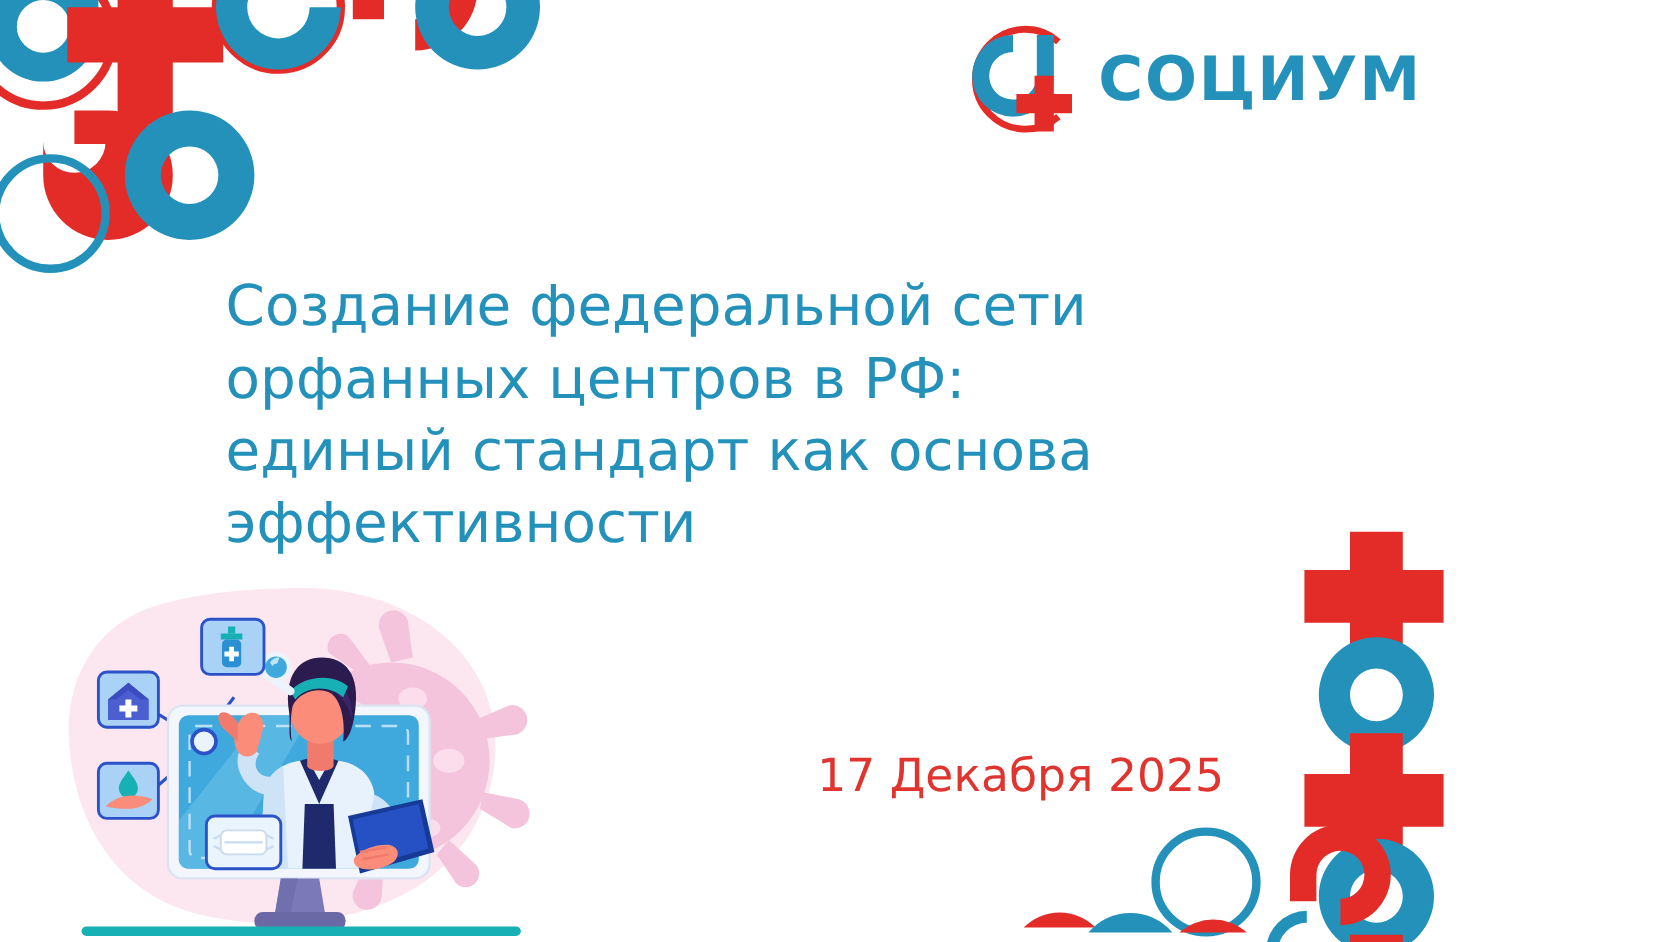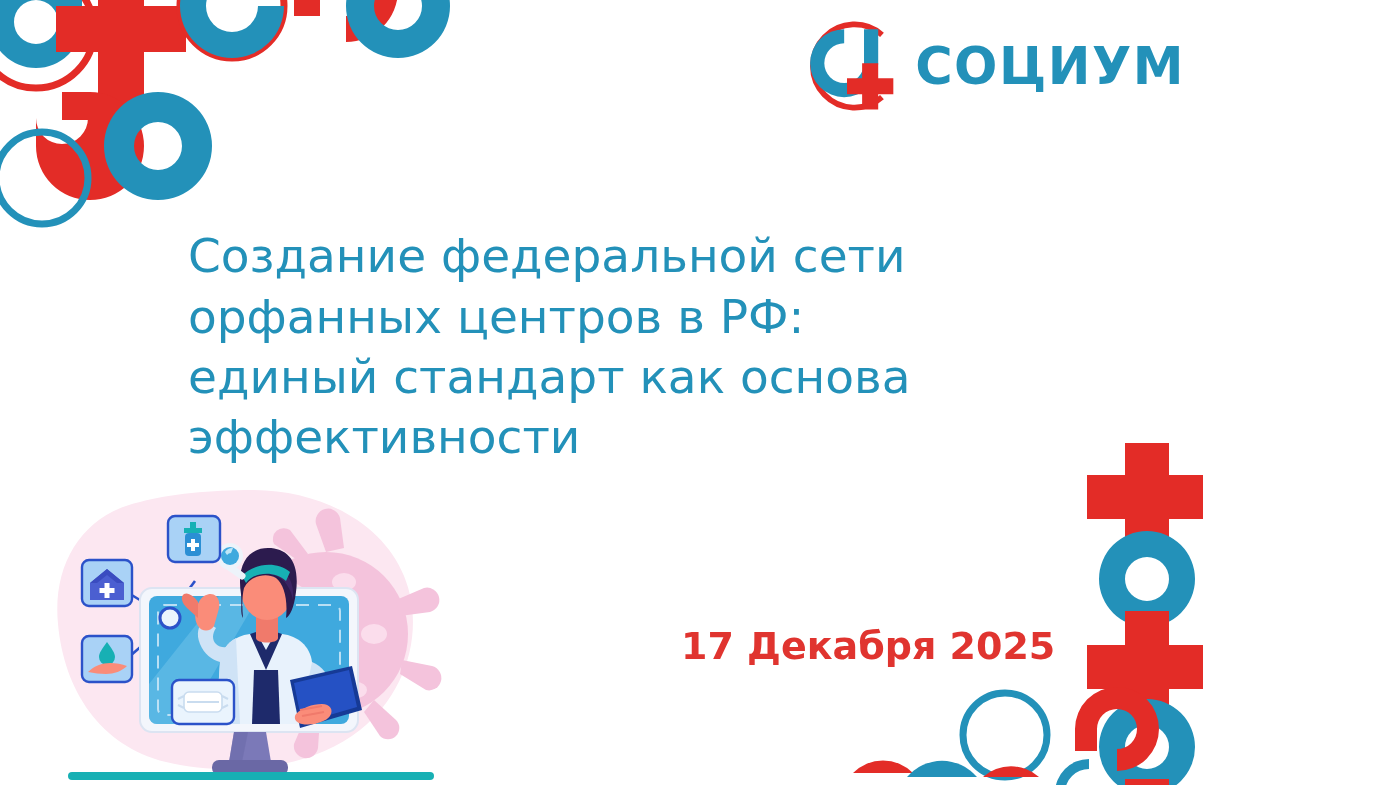--- a/index.html
+++ b/index.html
@@ -75,21 +75,21 @@
     white-space: pre-line;
   }
 
   
   #slide-date {
     position: absolute;
     left: 681px;
     top: 624px;
     font-size: 38px;
     color: #E0342F;
-    font-weight: 700;
+    font-weight: 400;
     font-family: "DejaVu Sans", sans-serif;
     white-space: nowrap;
   }
 
   
   #illustration {
     position: absolute;
     left: 44px;
     top: 484px;
     width: 400px;

